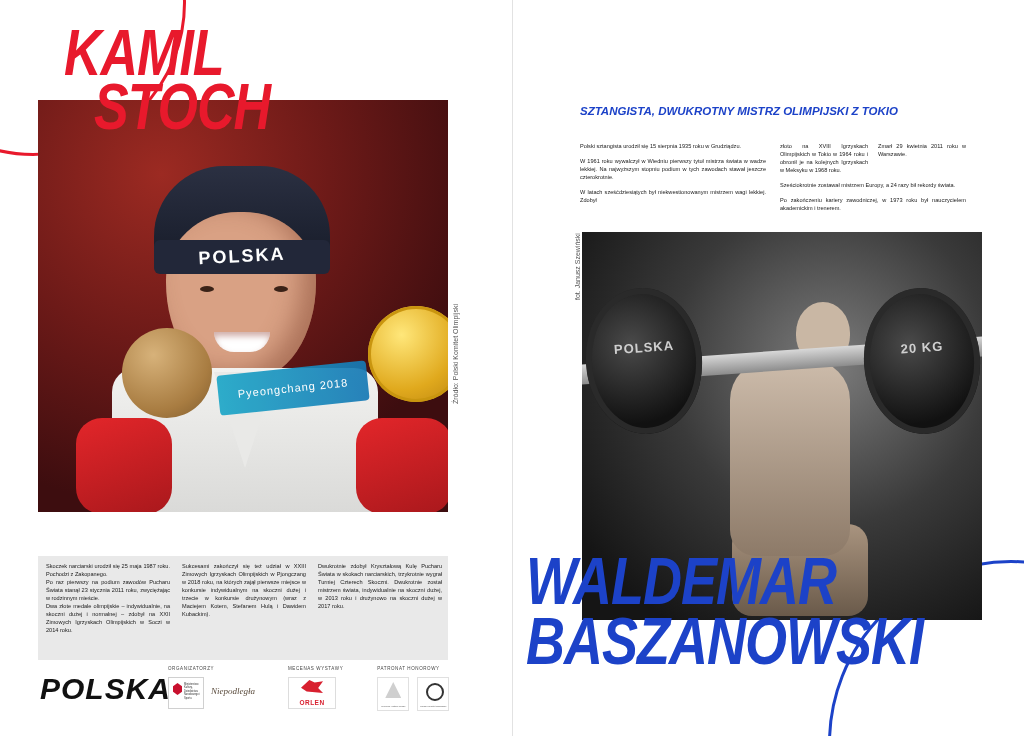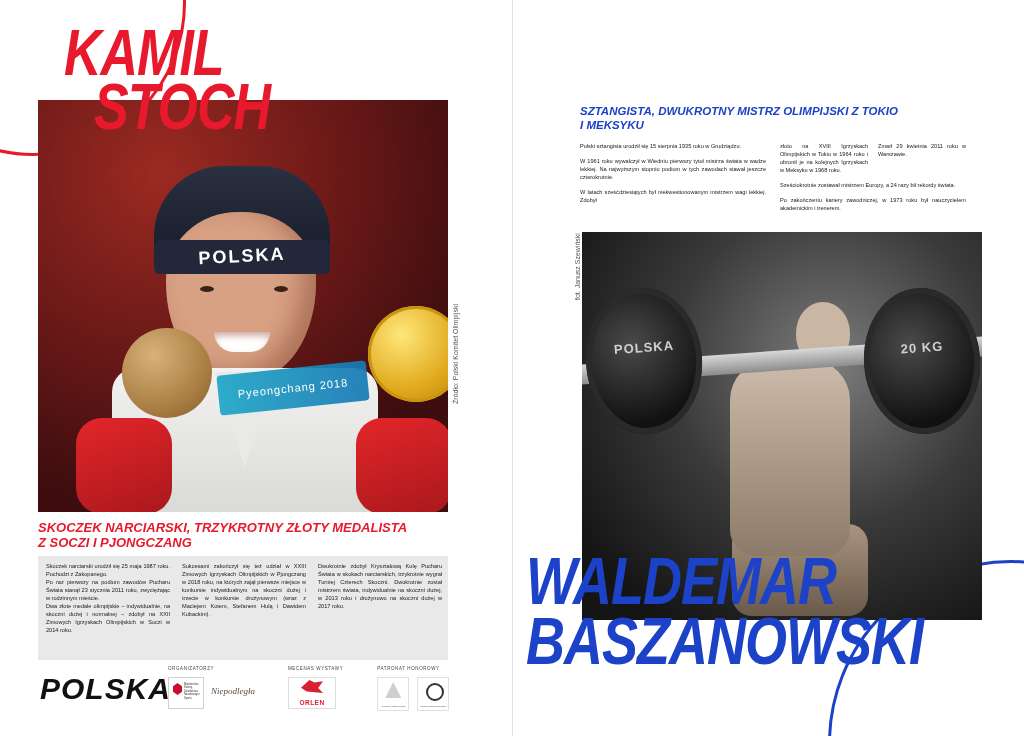--- a/index.html
+++ b/index.html
@@ -589,24 +589,20 @@
       <div class="pl-jacket"></div>
       <div class="pl-jacket-v"></div>
       <div class="pl-ribbon">Pyeongchang 2018</div>
       <div class="pl-medal-wood"></div>
       <div class="pl-medal-gold"></div>
       <div class="pl-glove pl-glove-l"></div>
       <div class="pl-glove pl-glove-r"></div>
     </div>
     <div class="photo-credit-left">Źródło: Polski Komitet Olimpijski</div>
 
-    <div class="subhead-left">
-      <div>SKOCZEK NARCIARSKI, TRZYKROTNY ZŁOTY MEDALISTA</div>
-      <div>Z SOCZI I PJONGCZANG</div>
-    </div>
 
     <div class="grey-box-left"></div>
     <div class="cols-left">
       <div>
         <p>Skoczek narciarski urodził się 25 maja 1987 roku. Pochodzi z Zakopanego.</p>
         <p>Po raz pierwszy na podium zawodów Pucharu Świata stanął 23 stycznia 2011 roku, zwyciężając w rodzinnym mieście.</p>
         <p>Dwa złote medale olimpijskie – indywidualnie, na skoczni dużej i normalnej – zdobył na XXII Zimowych Igrzyskach Olimpijskich w Soczi w 2014 roku.</p>
       </div>
       <div>
         <p>Sukcesami zakończył się też udział w XXIII Zimowych Igrzyskach Olimpijskich w Pjongczang w 2018 roku, na których zajął pierwsze miejsce w konkursie indywidualnym na skoczni dużej i trzecie w konkursie drużynowym (wraz z Maciejem Kotem, Stefanem Hulą i Dawidem Kubackim).</p>
@@ -651,21 +647,20 @@
         </div>
       </div>
 
     </div>
   </div>
 
   <div class="right-page">
 
     <div class="subhead-right">
       <div>SZTANGISTA, DWUKROTNY MISTRZ OLIMPIJSKI Z TOKIO</div>
-      <div>I MEKSYKU</div>
     </div>
 
     <div class="cols-right">
       <div class="col">
         <p>Polski sztangista urodził się 15 sierpnia 1935 roku w Grudziądzu.</p>
         <p>W 1961 roku wywalczył w Wiedniu pierwszy tytuł mistrza świata w wadze lekkiej. Na najwyższym stopniu podium w tych zawodach stawał jeszcze czterokrotnie.</p>
         <p>W latach sześćdziesiątych był niekwestionowanym mistrzem wagi lekkiej. Zdobył</p>
       </div>
       <div class="col">
         <div class="row2">

